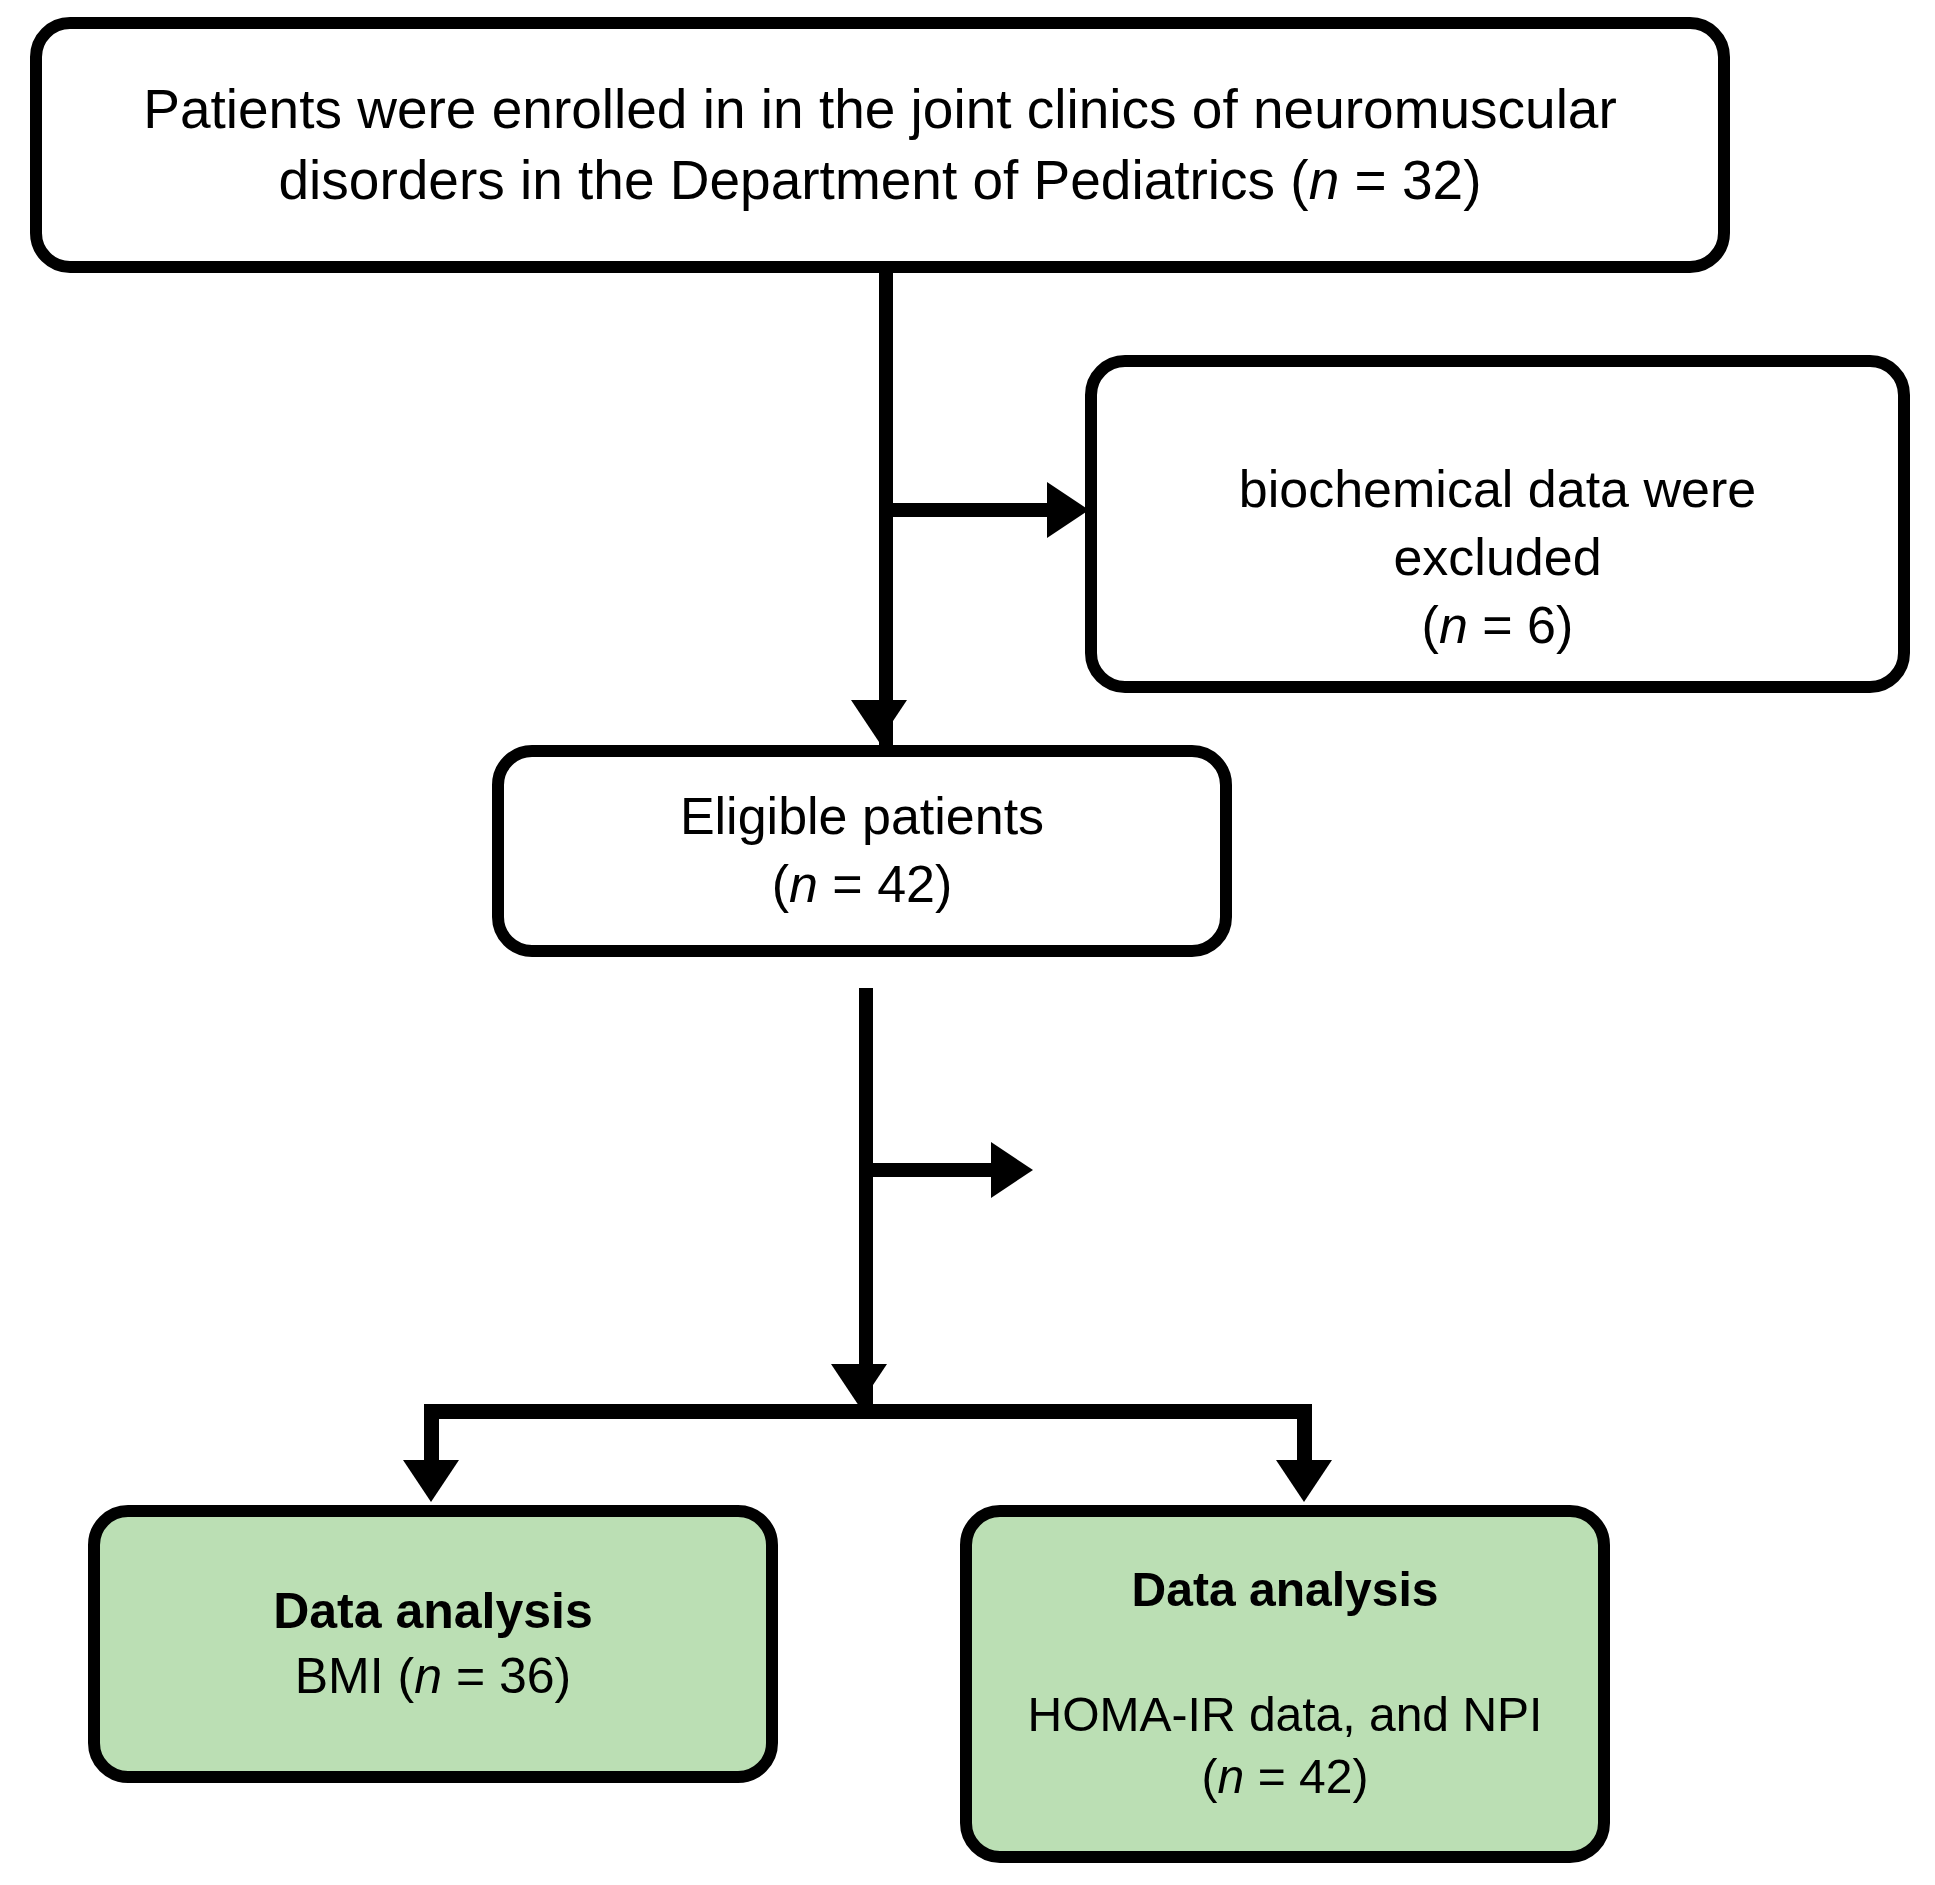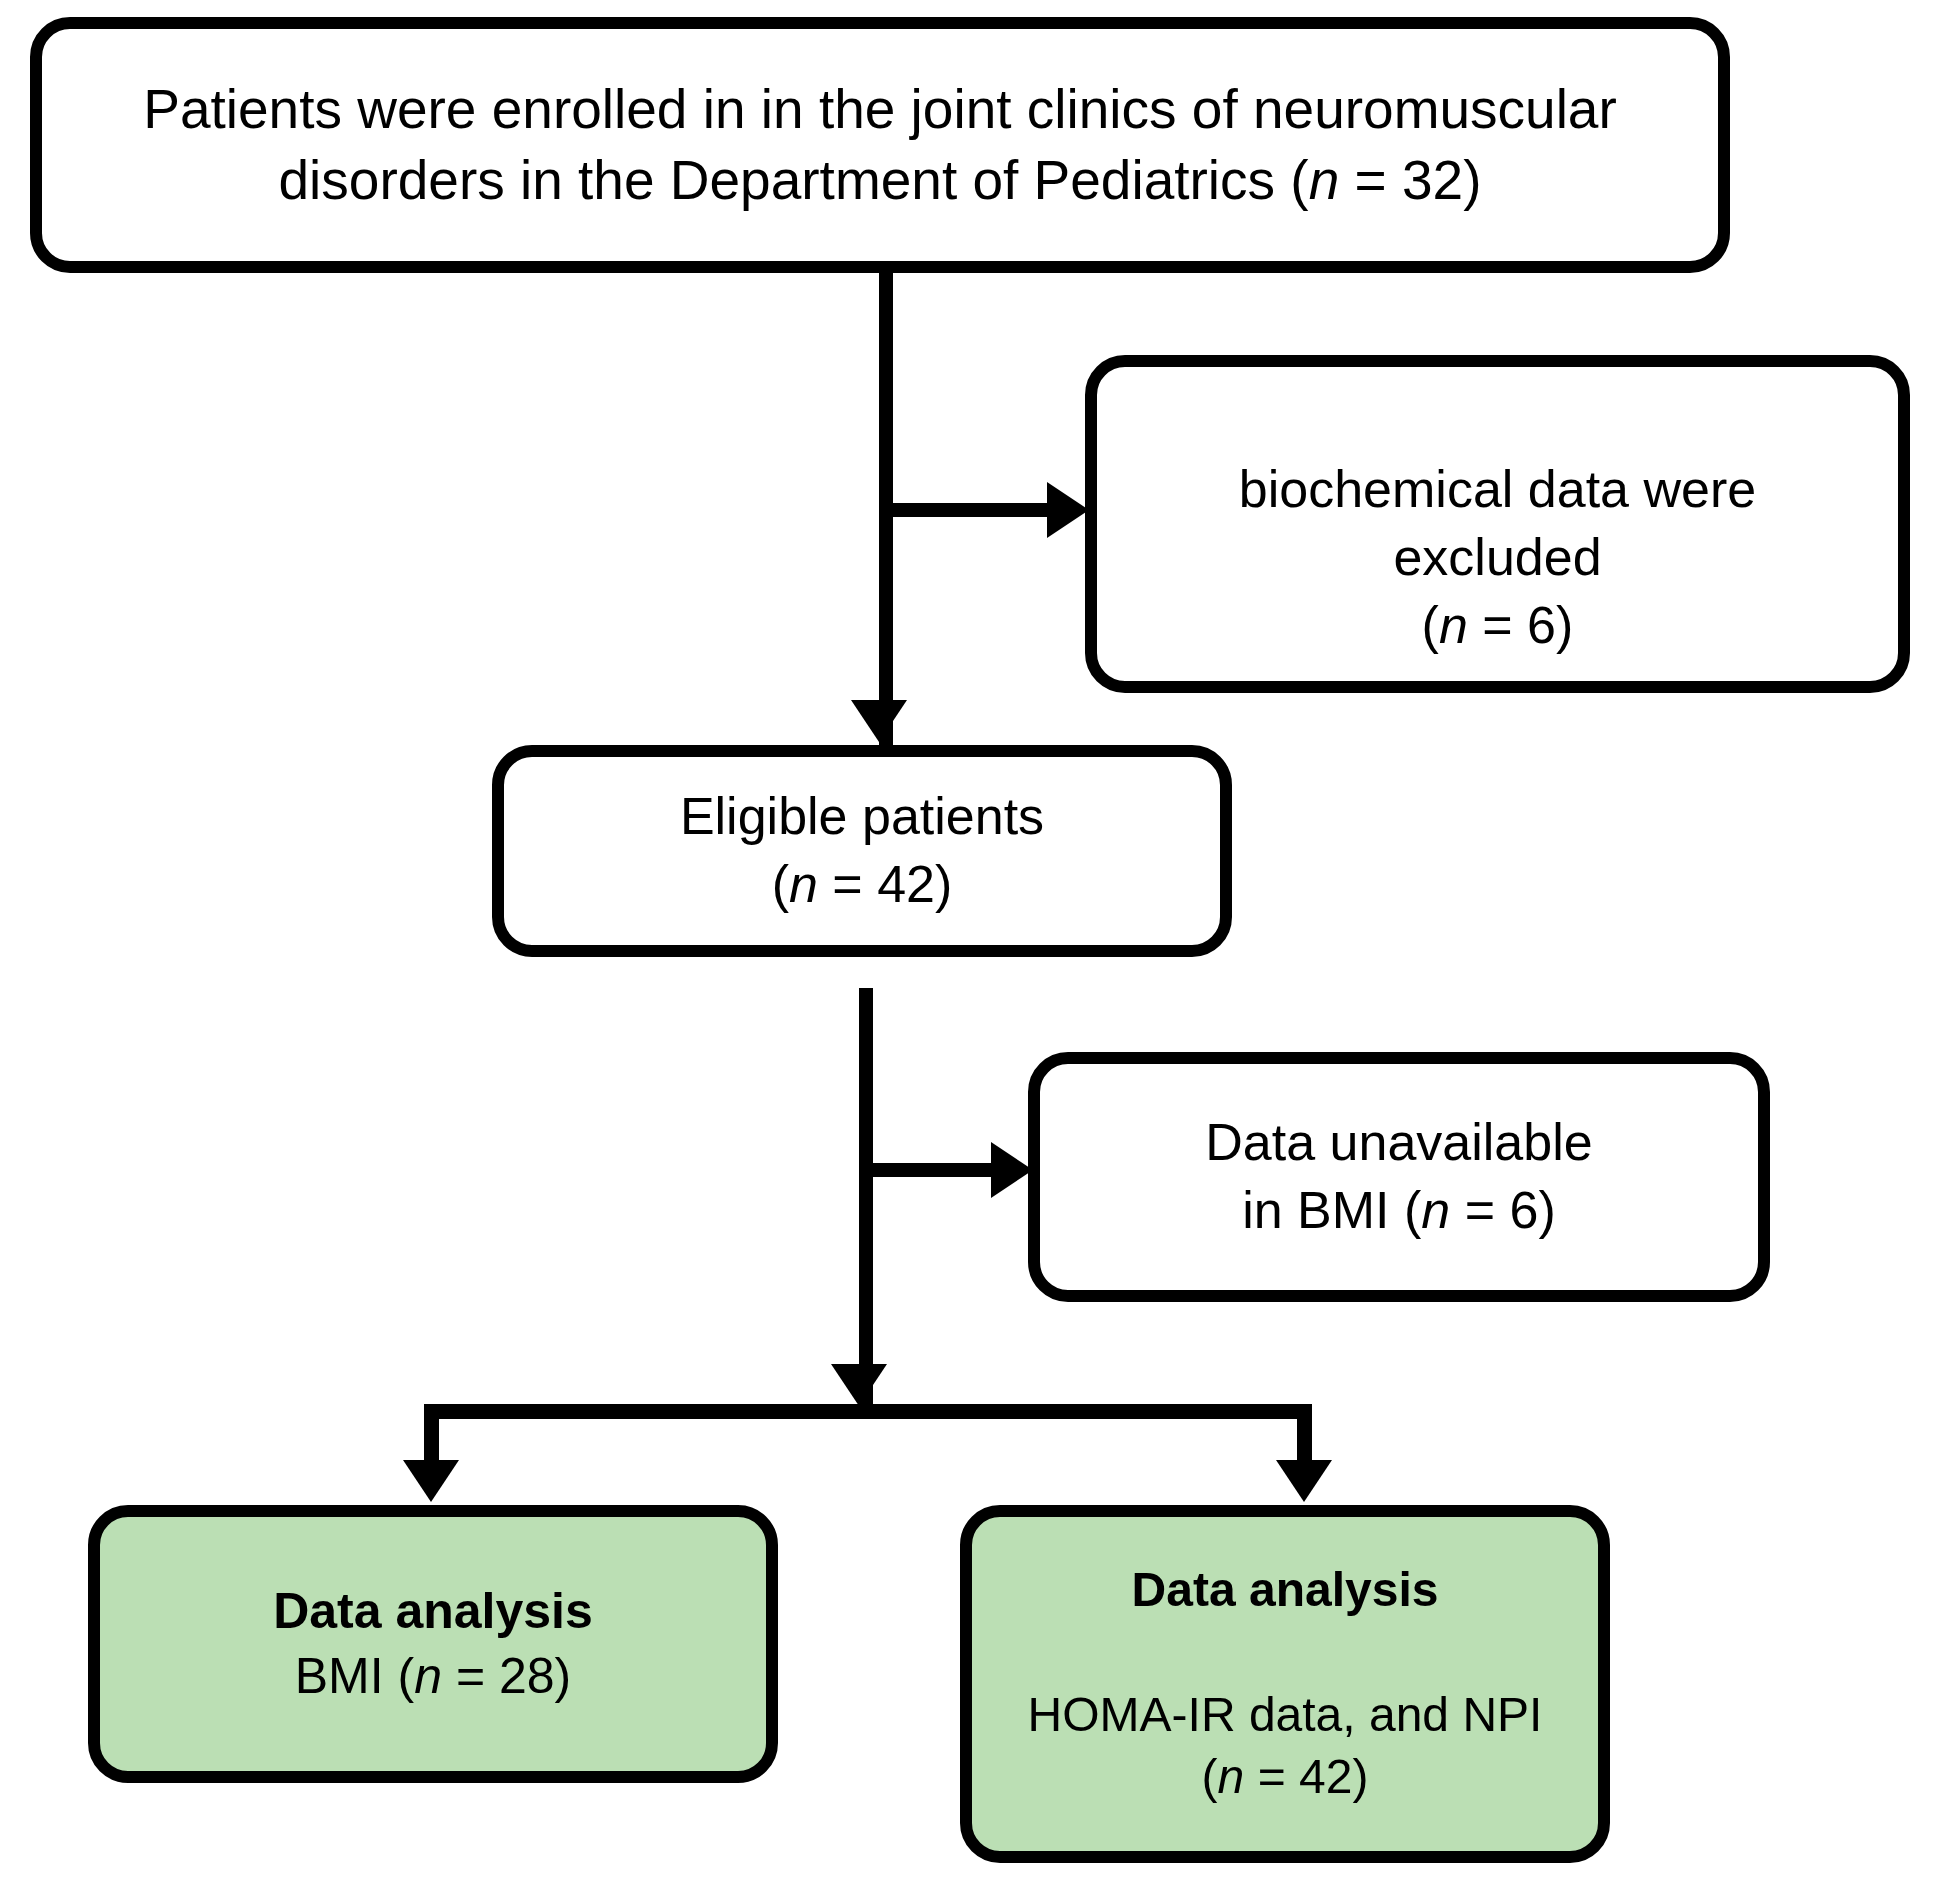--- a/index.html
+++ b/index.html
@@ -132,31 +132,28 @@
   <div class="node" id="node-eligible">
     <div class="txt"><span>Eligible patients</span><br><span>(</span><span class="ital">n</span><span> = 42)</span></div>
   </div>
 
   <div class="conn" id="spine-2"></div>
   <div class="arrow-down" id="spine-2-head"></div>
 
   <div class="conn" id="branch-2"></div>
   <div class="arrow-right" id="branch-2-head"></div>
 
-  <div class="node" id="node-unavailable">
-    <div class="txt"><span>Data unavailable</span><br><span>in BMI (</span><span class="ital">n</span><span> = 6)</span></div>
-  </div>
 
   <div class="conn" id="split-bar"></div>
   <div class="conn" id="drop-left"></div>
   <div class="arrow-down" id="drop-left-head"></div>
   <div class="conn" id="drop-right"></div>
   <div class="arrow-down" id="drop-right-head"></div>
 
   <div class="node green" id="node-analysis-bmi">
-    <div class="txt"><span class="bold">Data analysis</span><br><span>BMI (</span><span class="ital">n</span><span> = 28)</span></div>
+    <div class="txt"><span class="bold">Data analysis</span><br><span>BMI (</span><span class="ital">n</span><span> = 36)</span></div>
   </div>
 
   <div class="node green" id="node-analysis-lab">
     <div class="txt"><span class="bold">Data analysis</span><br><br><span>HOMA-IR data, and NPI</span><br><span>(</span><span class="ital">n</span><span> = 42)</span></div>
   </div>
 
 </div>
 
 </body></html>

